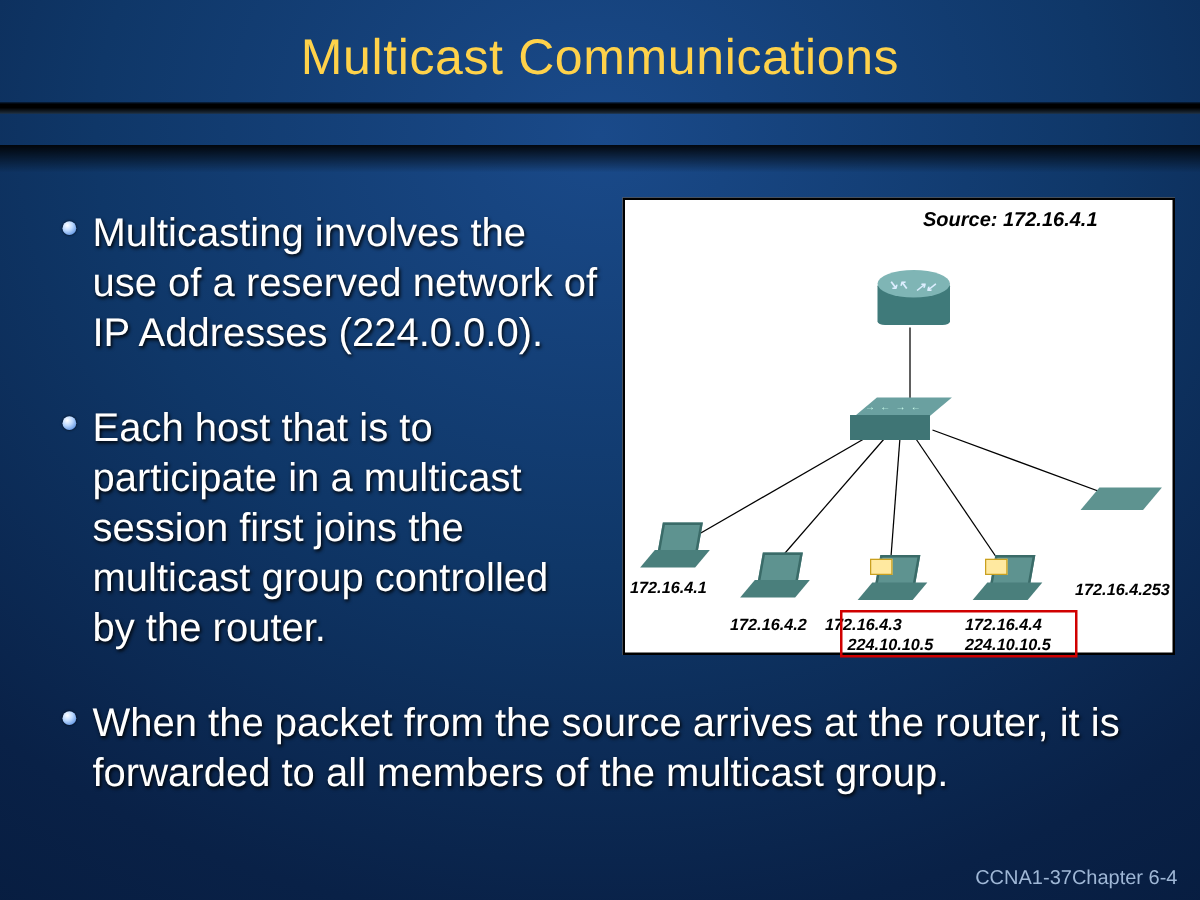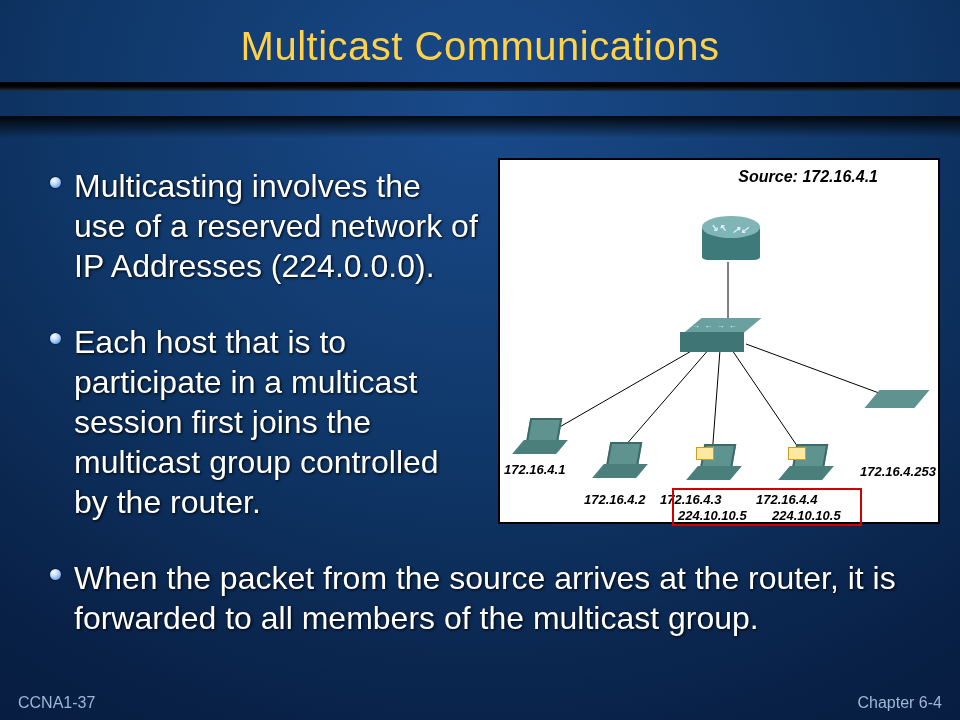--- a/index.html
+++ b/index.html
@@ -75,21 +75,21 @@
   }
   .content li.wide {
     width: 850px;
   }
   .footer {
     position: absolute;
     left: 0; right: 0;
     bottom: 4px;
     height: 26px;
     display: flex;
-    justify-content: space-between;
+    justify-content: flex-end;
     align-items: center;
     padding: 0 18px;
     color: #9fb7d6;
     font-size: 16px;
   }
 
   
   .diagram {
     position: absolute;
     top: 158px;
@@ -285,21 +285,21 @@
       <div class="envelope"></div>
     </div>
     <div class="dlabel" style="left:160px; top:332px;">172.16.4.3</div>
     <div class="dlabel" style="left:178px; top:348px;">224.10.10.5</div>
 
     <div class="host" style="left:284px; top:284px;">
       <div class="screen"></div>
         <div class="base"></div>
       <div class="envelope"></div>
     </div>
-    <div class="dlabel" style="left:256px; top:332px;">172.16.4.4</div>
+    <div class="dlabel" style="left:272px; top:332px;">172.16.4.4</div>
     <div class="dlabel" style="left:272px; top:348px;">224.10.10.5</div>
 
     <div class="redbox" style="left:172px; top:328px; width:190px; height:38px;"></div>
   </div>
 
   <div class="footer">
     <span>CCNA1-37</span>
     <span>Chapter 6-4</span>
   </div>
 </div>

